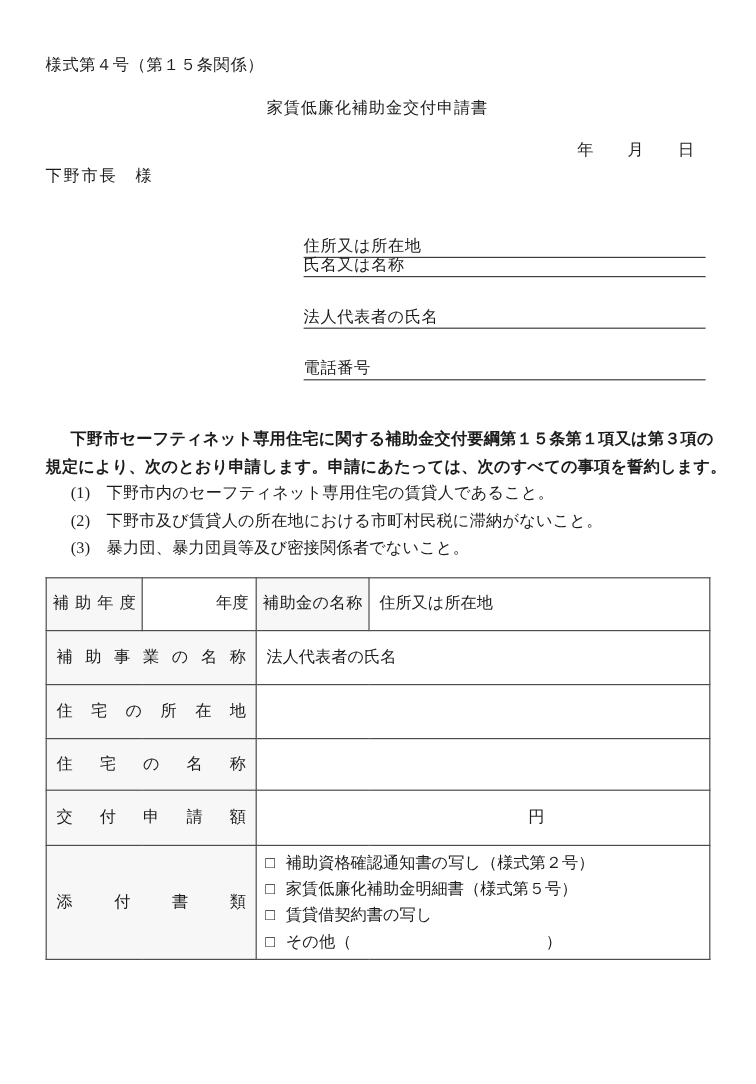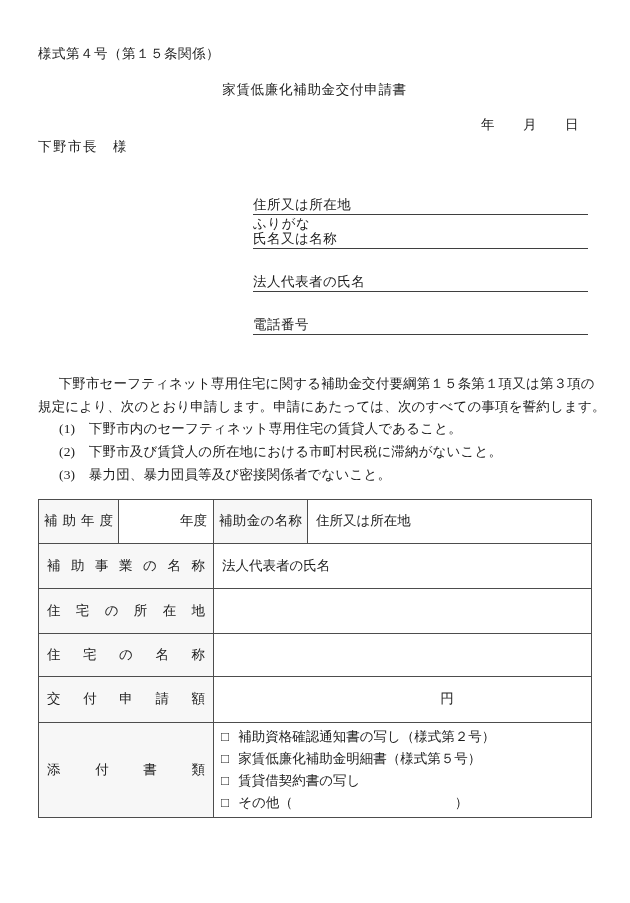--- a/index.html
+++ b/index.html
@@ -29,21 +29,21 @@
   .a-row{display:flex;align-items:flex-end;letter-spacing:0.5px;}
   .a-row.u{border-bottom:1px solid #3f3f3f;}
   .a-r1{height:18px;}
   .a-r2{height:18px;}
   .a-r3{height:15px;}
   .a-r4{height:23px;}
   .a-r5{height:23px;}
   .a-spacer{height:19px;}
 
   .pledge{margin-top:38px;}
-  .pledge-line{line-height:22.7px;white-space:nowrap;letter-spacing:0.15px;}
+  .pledge-line{line-height:22.7px;white-space:nowrap;letter-spacing:0.15px;font-weight:bold;}
   .pledge-line.indent{text-indent:7px;}
   .pledge-item{line-height:22.7px;padding-left:21px;white-space:nowrap;letter-spacing:0.15px;}
 
   table.app{
     margin-top:12px;width:553px;border-collapse:collapse;table-layout:fixed;
   }
   table.app td{
     border:1px solid var(--border);vertical-align:middle;
     font-size:13.5px;overflow:hidden;
   }
@@ -74,23 +74,20 @@
 
   <h1 class="title">家賃低廉化補助金交付申請書</h1>
 
   <div class="date-line">年　　月　　日</div>
 
   <div class="addressee">下野市長　様</div>
 
   <div class="applicant-block">
     <div class="a-row a-r1 u">
       <span>住所又は所在地</span>
-    </div>
-    <div class="a-row a-r2">
-      <span>ふりがな</span>
     </div>
     <div class="a-row a-r3 u">
       <span>氏名又は名称</span>
     </div>
     <div class="a-spacer"></div>
     <div class="a-row a-r4 u">
       <span>法人代表者の氏名</span>
     </div>
     <div class="a-spacer"></div>
     <div class="a-row a-r5 u">

